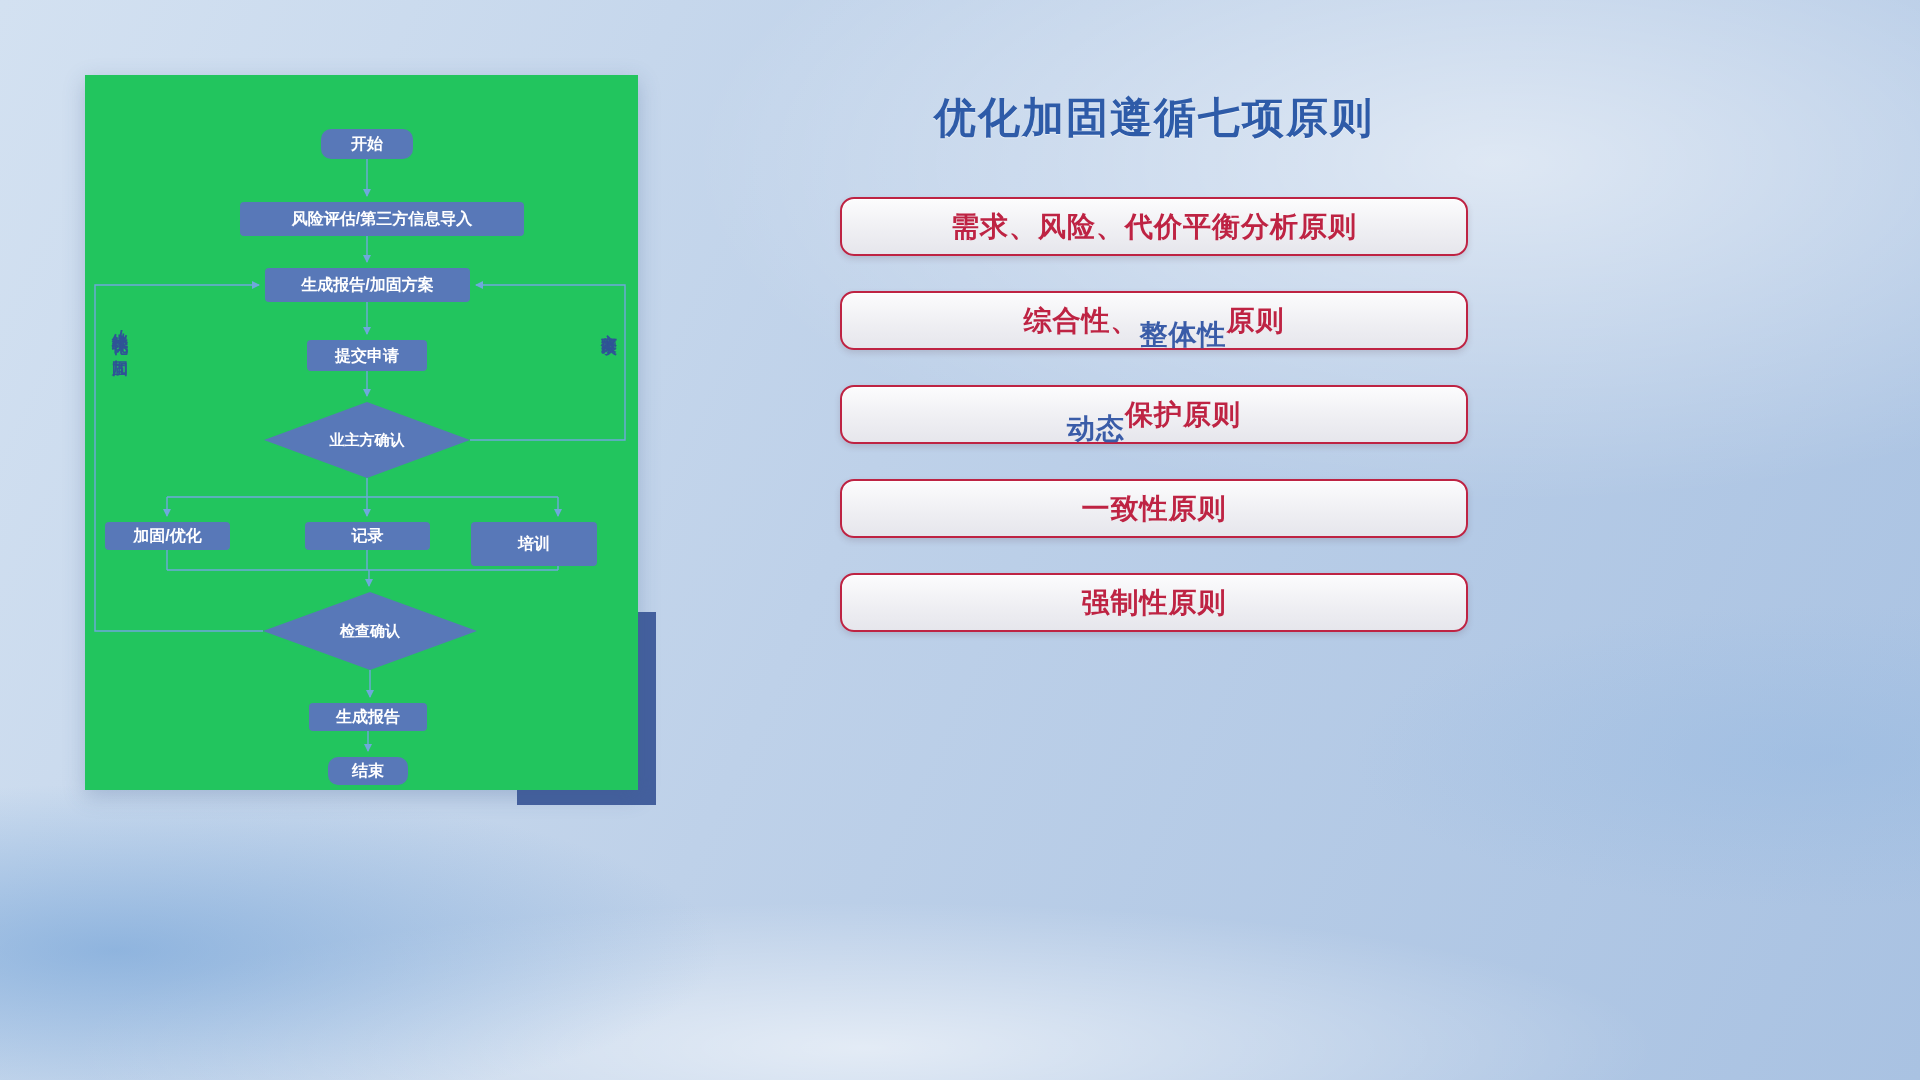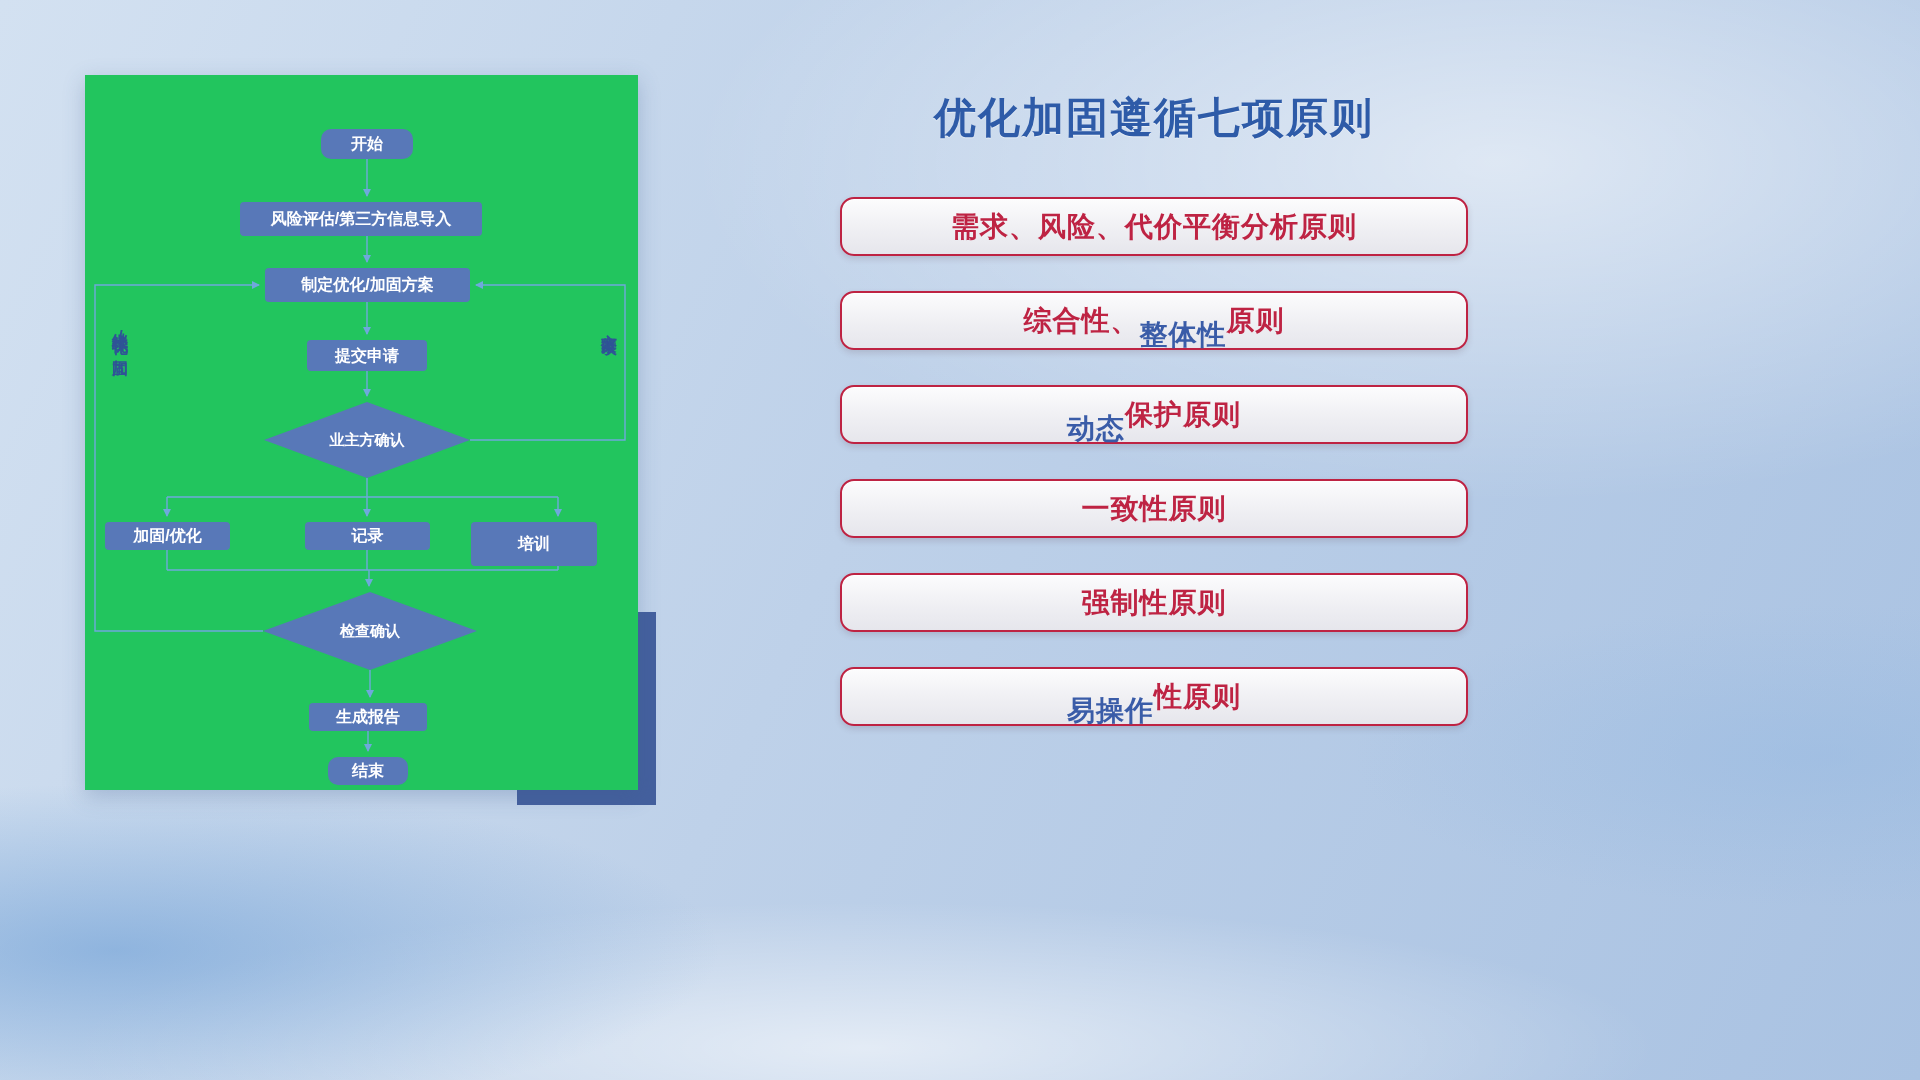--- a/index.html
+++ b/index.html
@@ -104,23 +104,23 @@
     <path class="conn" d="M285 595 L285 622" marker-end="url(#arr)"></path>
     <path class="conn" d="M283 656 L283 676" marker-end="url(#arr)"></path>
 
     <path class="conn" d="M385 365 L540 365 L540 210 L391 210" marker-end="url(#arr)"></path>
 
     <path class="conn" d="M178 556 L10 556 L10 210 L174 210" marker-end="url(#arr)"></path>
   </svg>
 
   <div class="node pillshape" style="left:236px;top:54px;width:92px;height:30px;">开始</div>
 
-  <div class="node" style="left:155px;top:127px;width:242px;height:34px;">风险评估/第三方信息导入</div>
+  <div class="node" style="left:155px;top:127px;width:284px;height:34px;">风险评估/第三方信息导入</div>
 
-  <div class="node" style="left:180px;top:193px;width:205px;height:34px;">制定优化/加固方案</div>
+  <div class="node" style="left:180px;top:193px;width:205px;height:34px;">生成报告/加固方案</div>
 
   <div class="node" style="left:222px;top:265px;width:120px;height:31px;">提交申请</div>
 
   <div class="diamond" style="left:179px;top:327px;width:206px;height:76px;">业主方确认</div>
 
   <div class="node" style="left:20px;top:447px;width:125px;height:28px;">加固/优化</div>
 
   <div class="node" style="left:220px;top:447px;width:125px;height:28px;">记录</div>
 
   <div class="node" style="left:386px;top:447px;width:126px;height:44px;">培训</div>
@@ -150,17 +150,13 @@
     <div class="pill">
       <span class="seg-blue">动态</span>
       <span class="seg-red">保护原则</span>
     </div>
     <div class="pill">
       <span class="seg-red">一致性原则</span>
     </div>
     <div class="pill">
       <span class="seg-red">强制性原则</span>
     </div>
-    <div class="pill">
-      <span class="seg-blue">易操作</span>
-      <span class="seg-red">性原则</span>
-    </div>
   </div>
 
 </body></html>

